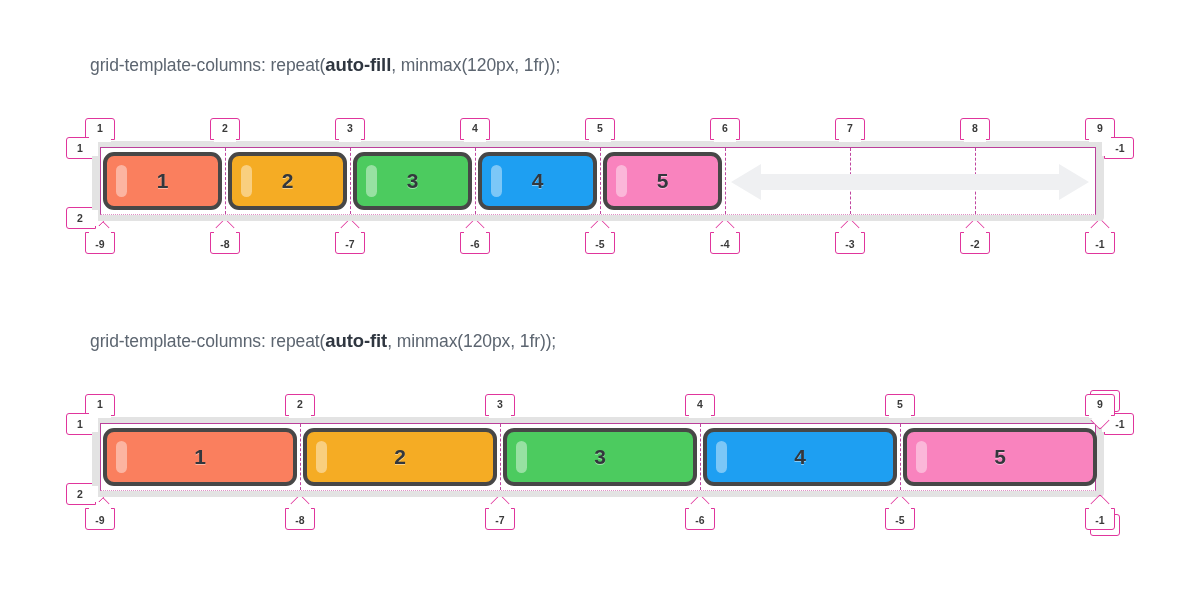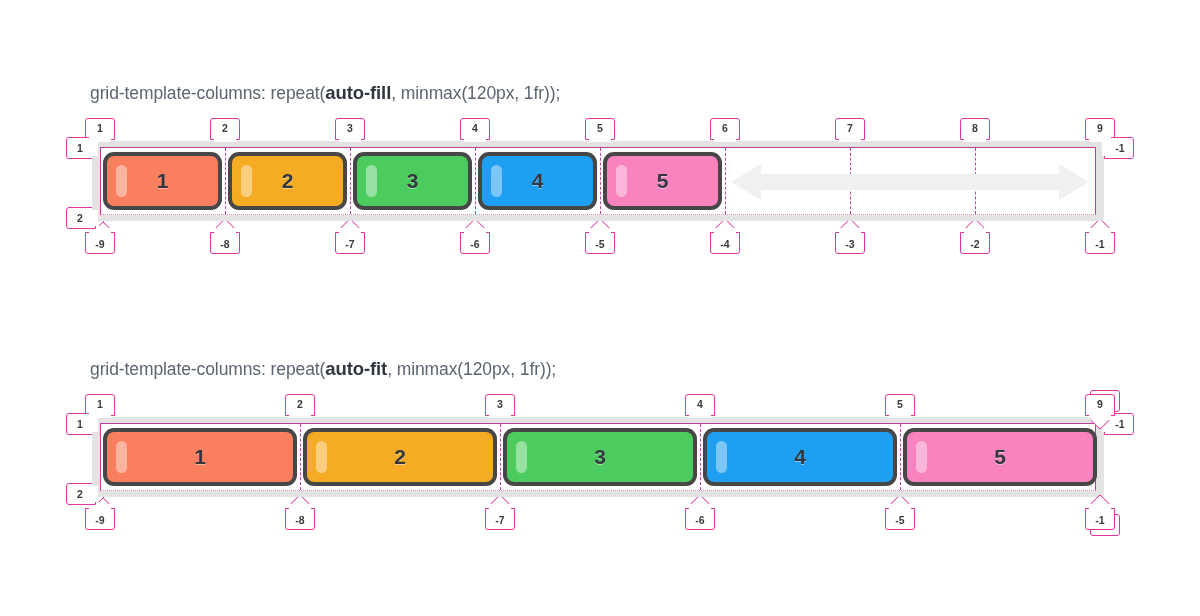--- a/index.html
+++ b/index.html
@@ -20,21 +20,21 @@
     position: absolute;
     left: 0;
     width: 1200px;
   }
   #section-autofill { top: 0; }
   #section-autofit  { top: 276px; }
 
   .section-title {
     position: absolute;
     left: 90px;
-    top: 82px;
+    top: 54px;
     font-size: 17.5px;
     color: #5c6570;
     letter-spacing: -0.1px;
     white-space: nowrap;
   }
   .section-title .kw {
     font-weight: bold;
     color: #2f3640;
     font-size: 18.5px;
   }

